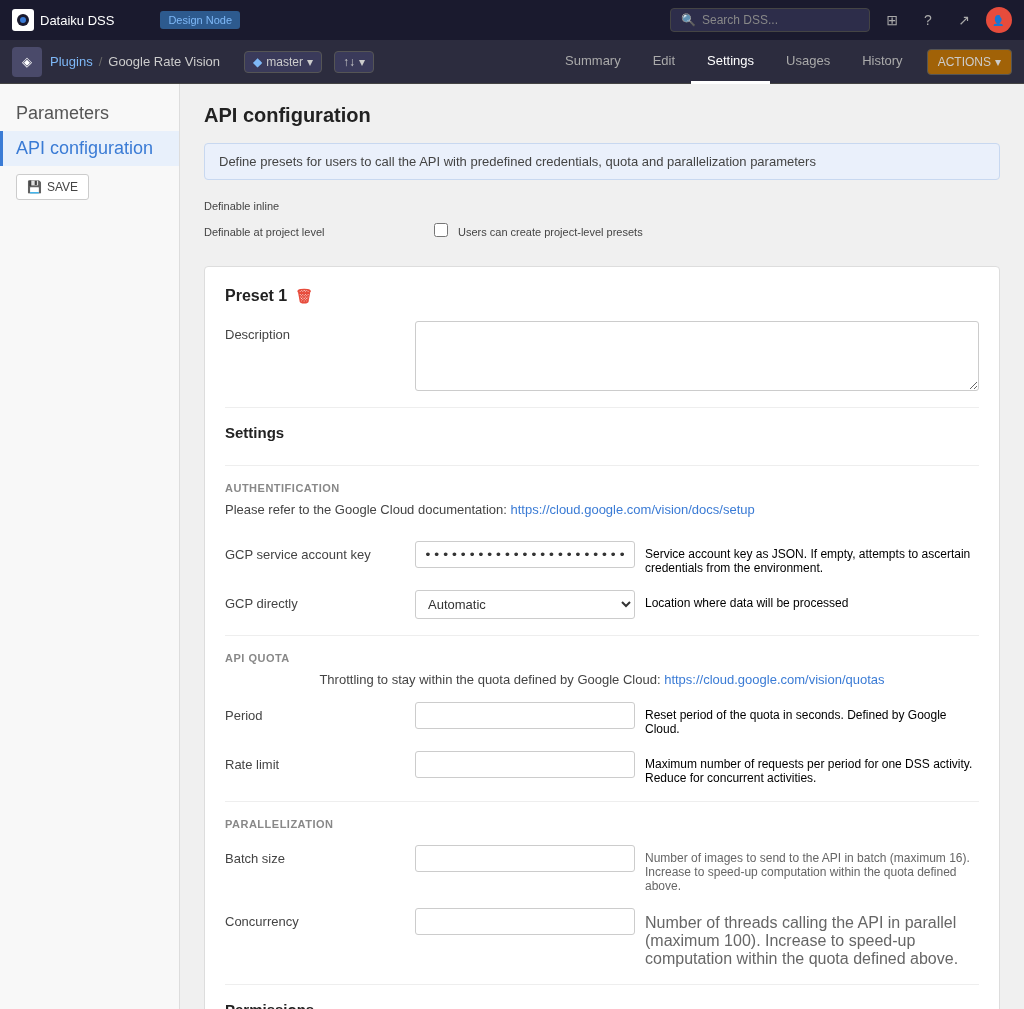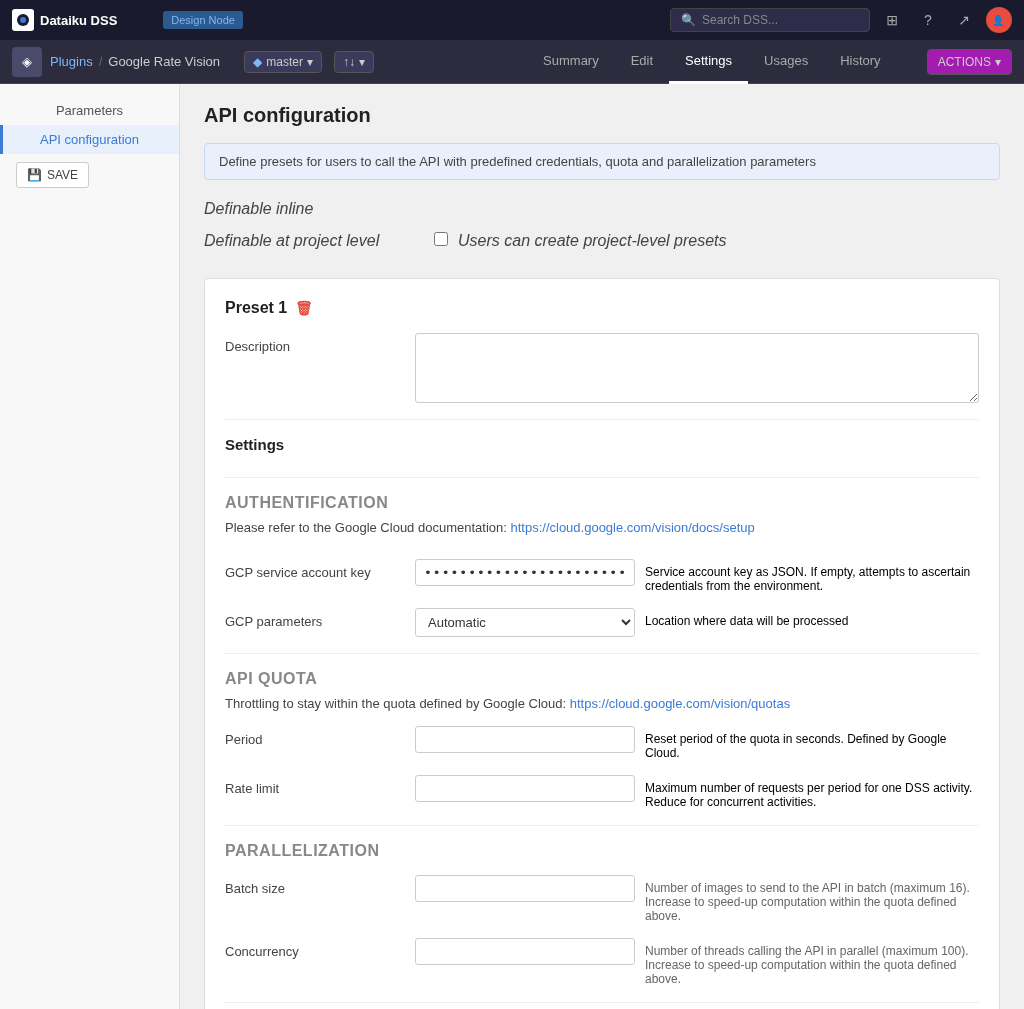--- a/index.html
+++ b/index.html
@@ -8,21 +8,21 @@
     
     .top-bar {
       height: 40px;
       background: #1a1a2e;
       display: flex;
       align-items: center;
       padding: 0 12px;
       gap: 8px;
       color: #ccc;
     }
-    .top-bar-logo { display: flex; align-items: center; gap: 6px; color: #fff; font-size: 13px; font-weight: 700; text-align: center; }
+    .top-bar-logo { display: flex; align-items: center; gap: 6px; color: #fff; font-size: 13px; font-weight: 400; text-align: center; }
     .top-bar-logo-icon { width: 22px; height: 22px; background: #fff; border-radius: 3px; display: flex; align-items: center; justify-content: center; }
     .top-bar-logo-icon svg { width: 16px; height: 16px; }
     .top-bar-spacer { flex: 1; }
     .top-bar-search {
       background: #2d2d4a;
       border: 1px solid #444;
       border-radius: 4px;
       color: #aaa;
       font-size: 12px;
       padding: 4px 10px;
@@ -76,39 +76,39 @@
     .nav-tab {
       padding: 0 16px;
       display: flex; align-items: center;
       color: #aaa; font-size: 13px; cursor: pointer;
       border-bottom: 3px solid transparent;
       text-decoration: none;
     }
     .nav-tab.active { color: #fff; border-bottom-color: #fff; font-weight: 500; }
     .nav-actions-btn {
       display: flex; align-items: center; gap: 4px;
-      background: #a21caf; border: 1px solid #555; border-radius: 4px;
-      padding: 5px 10px; color: #ccc; font-size: 12px; cursor: pointer; margin-left: 22px;
+      background: #a16207; border: 1px solid #555; border-radius: 4px;
+      padding: 5px 10px; color: #ccc; font-size: 12px; cursor: pointer; margin-left: 0;
       align-self: center;
     }
 
     
     .layout { display: flex; height: calc(100vh - 84px); overflow: hidden; }
 
     
     .sidebar {
       width: 180px; min-width: 180px;
       background: #f8f8f8;
       border-right: 1px solid #ddd;
       padding: 12px 0;
     }
     .sidebar-item {
       padding: 7px 16px;
-      font-size: 13px; color: #555; cursor: pointer;
-      display: flex; align-items: center; gap: 6px; justify-content: center;
+      font-size: 18px; color: #555; cursor: pointer;
+      display: flex; align-items: center; gap: 6px;
     }
     .sidebar-item.active { color: #3a7bd5; border-left: 3px solid #3a7bd5; background: #e8f0fb; padding-left: 13px; font-weight: 500; }
 
     .sidebar-save-btn {
       margin: 8px 16px;
       display: flex; align-items: center; gap: 5px;
       background: #fff; border: 1px solid #ccc; border-radius: 3px;
       padding: 5px 10px; font-size: 12px; cursor: pointer; color: #444;
     }
 
@@ -132,21 +132,21 @@
 
     .checkbox-row {
       display: flex; align-items: center; gap: 10px;
       margin-bottom: 8px;
     }
     .checkbox-row label { font-size: 13px; color: #333; }
     .field-row {
       display: grid; grid-template-columns: 220px 1fr;
       align-items: start; margin-bottom: 10px; gap: 10px;
     }
-    .field-row label { font-size: 16px; color: #444; padding-top: 4px; font-style: italic; }
+    .field-row label { font-size: 11px; color: #444; padding-top: 4px; }
 
     
     .preset-card {
       background: #fff; border: 1px solid #ddd; border-radius: 4px;
       padding: 20px; margin-bottom: 16px;
     }
     .preset-header {
       display: flex; align-items: center; gap: 8px;
       font-size: 16px; font-weight: 600; color: #222;
       margin-bottom: 16px;
@@ -154,21 +154,21 @@
     .delete-icon { color: #e74c3c; cursor: pointer; font-size: 14px; }
 
     .settings-section-title {
       font-size: 15px; font-weight: 600; color: #222;
       margin-bottom: 16px; padding-bottom: 8px;
     }
 
     .divider { border: none; border-top: 1px solid #eee; margin: 16px 0; }
 
     .section-header {
-      font-size: 16px; font-weight: 700; color: #888;
+      font-size: 11px; font-weight: 700; color: #888;
       text-transform: uppercase; letter-spacing: 0.5px;
       margin-bottom: 8px; 
     }
 
     .form-row {
       display: grid; grid-template-columns: 180px 220px 1fr;
       align-items: start; margin-bottom: 12px; gap: 10px; margin-top: 15px;
     }
     .form-row label { font-size: 13px; color: #444; padding-top: 6px; }
     .form-row .hint { font-size: 12px; color: #000000; padding-top: 6px; }
@@ -312,34 +312,34 @@
         <a href="#" class="link">https://cloud.google.com/vision/docs/setup</a>
       </div>
 
       <div class="form-row">
         <label>GCP service account key</label>
         <input type="password" class="password-field" value="••••••••••••••••••••••••••••••••••••" style="">
         <span class="hint">Service account key as JSON. If empty, attempts to ascertain credentials from the environment.</span>
       </div>
 
       <div class="form-row">
-        <label>GCP parameters</label>
+        <label>GCP directly</label>
         <select>
           <option>Automatic</option>
           <option>Europe</option>
           <option>US</option>
           <option>Asia</option>
         </select>
         <span class="hint">Location where data will be processed</span>
       </div>
 
       <hr class="divider">
 
       <div class="section-header">API QUOTA</div>
-      <div style="font-size:13px; color:#444; margin-bottom:12px;">
+      <div style="font-size:13px; color:#444; margin-bottom:12px;text-align:center;">
         <span>Throttling to stay within the quota defined by Google Cloud:</span>
         <a href="#" class="link">https://cloud.google.com/vision/quotas</a>
       </div>
 
       <div class="form-row">
         <label>Period</label>
         <input type="text" style="">
         <span class="hint">Reset period of the quota in seconds. Defined by Google Cloud.</span>
       </div>
 
@@ -355,21 +355,21 @@
 
       <div class="form-row">
         <label>Batch size</label>
         <input type="text" style="">
         <span class="hint" style="font-size:12px;color:#666;padding-top:6px">Number of images to send to the API in batch (maximum 16). Increase to speed-up computation within the quota defined above.</span>
       </div>
 
       <div class="form-row">
         <label>Concurrency</label>
         <input type="text" style="">
-        <span class="hint" style="font-size:12px;color:#666;padding-top:6px">Number of threads calling the API in parallel (maximum 100). Increase to speed-up computation within the quota defined above.</span>
+        <span class="hint" style="font-size:16px;color:#666;padding-top:6px">Number of threads calling the API in parallel (maximum 100). Increase to speed-up computation within the quota defined above.</span>
       </div>
 
       <hr class="divider">
 
       <div class="permissions-section">
         <div class="permissions-title">Permissions</div>
 
         <div class="form-row" style="grid-template-columns: 180px 220px 1fr; margin-bottom:16px;">
           <label>Owner</label>
           <select>

